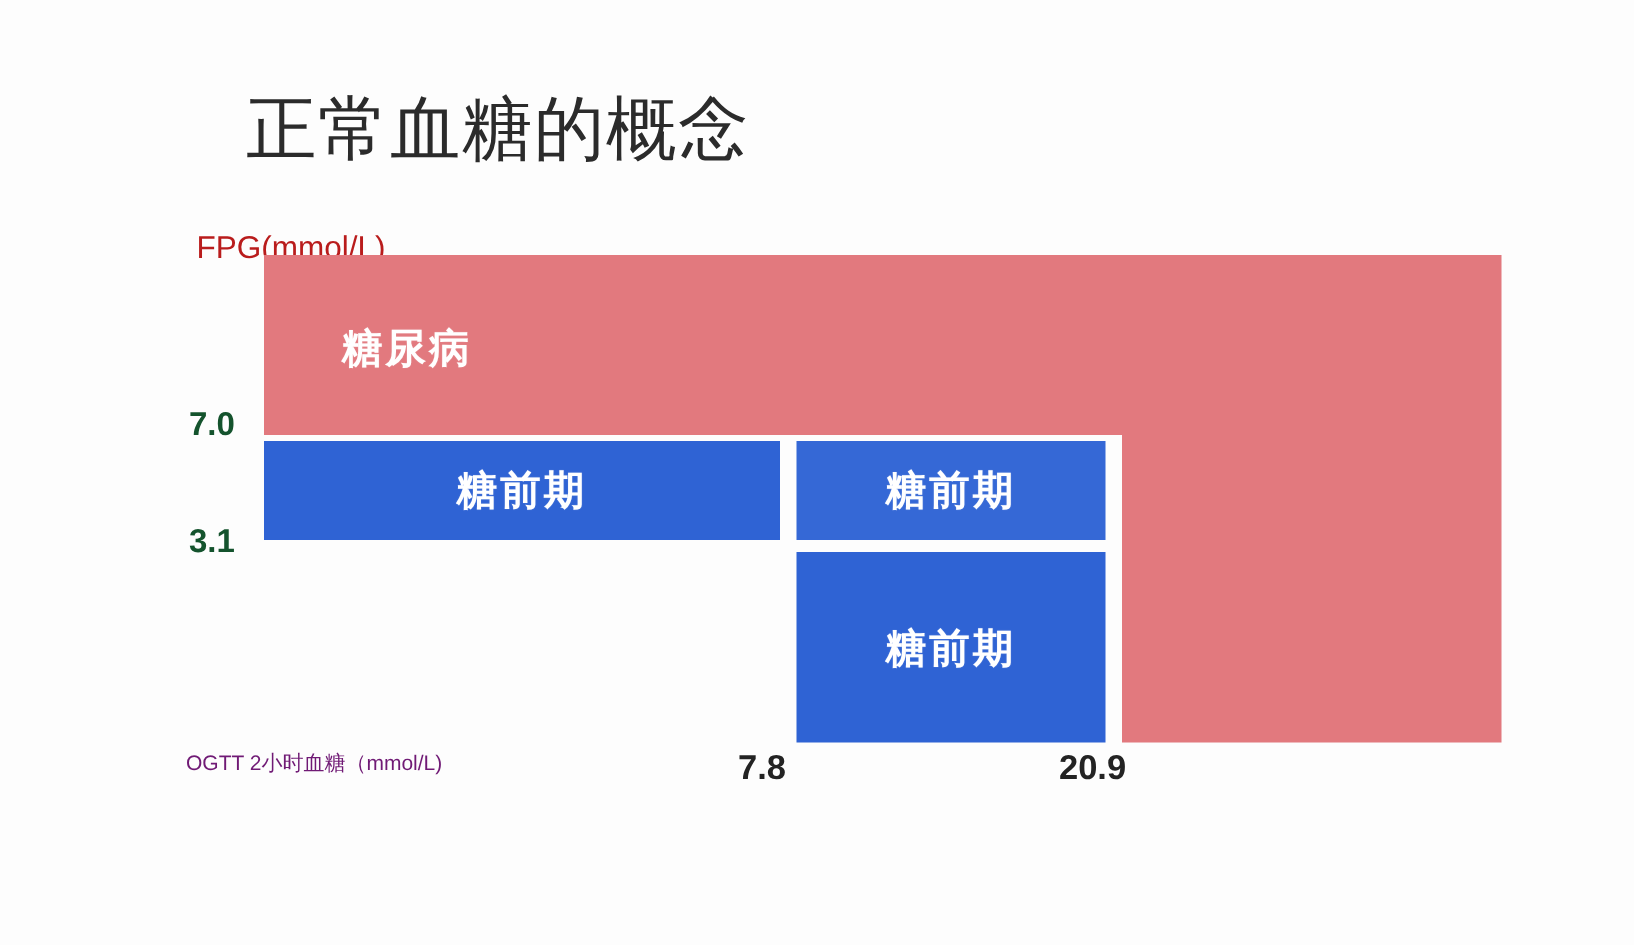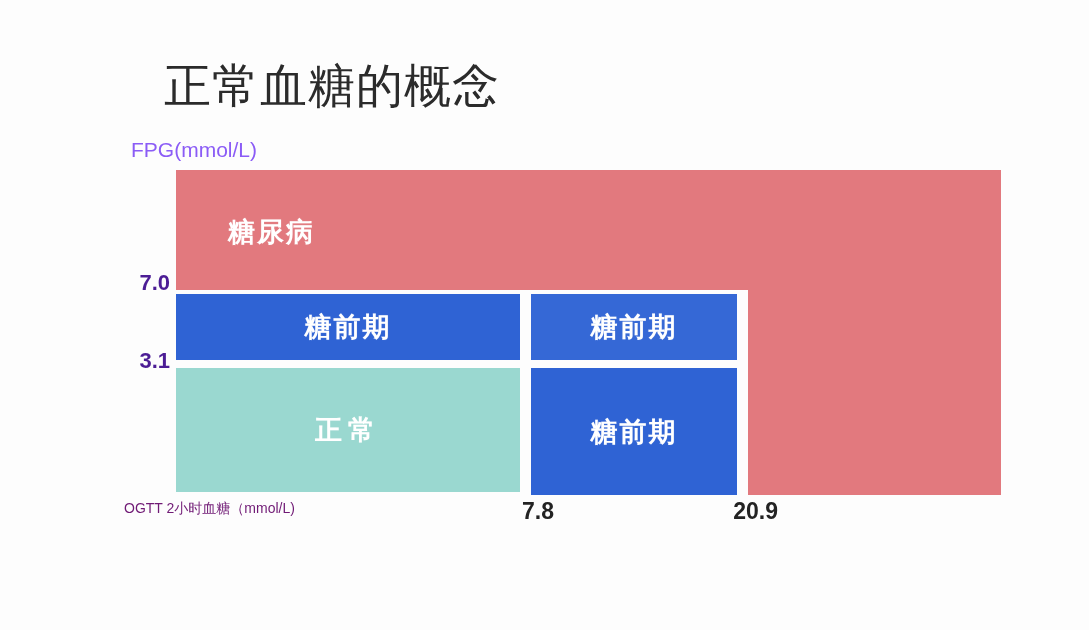--- a/index.html
+++ b/index.html
@@ -34,23 +34,23 @@
     letter-spacing: 1px;
     line-height: 1.1;
     white-space: nowrap;
     margin-left: 32px;
   }
 
   
   .y-axis-caption {
     position: absolute;
     left: 131px;
-    top: 138px;
+    top: 154px;
     font-size: 21px;
-    color: #8b5cf6;
+    color: #b91c1c;
     white-space: nowrap;
     letter-spacing: 0px;
   }
 
   
   .plot {
     position: absolute;
     left: 176px;
     top: 170px;
     width: 890px;
@@ -130,43 +130,43 @@
   }
   .teal-left .blabel {
     letter-spacing: 6px;
   }
 
   
   .y-tick {
     position: absolute;
     font-size: 22px;
     font-weight: 700;
-    color: #4c1d95;
-    text-align: right;
+    color: #14532d;
+    text-align: left;
     white-space: nowrap;
   }
   .y-tick-70 { left: 126px; top: 270px; width: 44px; }
   .y-tick-56 { left: 126px; top: 348px; width: 44px; }
 
   
   .x-axis-caption {
     position: absolute;
     left: 124px;
     top: 500px;
     font-size: 14px;
     color: #701a75;
     white-space: nowrap;
   }
   .x-tick {
     position: absolute;
     top: 498px;
     font-size: 23px;
     font-weight: 700;
     color: #232323;
-    text-align: right;
+    text-align: left;
     white-space: nowrap;
   }
   .x-tick-78  { left: 492px; width: 62px; }
   .x-tick-111 { left: 706px; width: 72px; }
 
   
   .watermark {
     position: absolute;
     left: 830px;
     top: 585px;
@@ -225,23 +225,20 @@
     </div>
 
     <div class="block blue-mid-top">
       <span class="blabel">糖前期</span>
     </div>
 
     <div class="block blue-mid-bottom">
       <span class="blabel">糖前期</span>
     </div>
 
-    <div class="block teal-left">
-      <span class="blabel">正常</span>
-    </div>
 
   </div>
 
   <div class="y-tick y-tick-70">7.0</div>
 
   <div class="y-tick y-tick-56">3.1</div>
 
   <div class="x-axis-caption">OGTT 2小时血糖（mmol/L)</div>
 
   <div class="x-tick x-tick-78">7.8</div>

